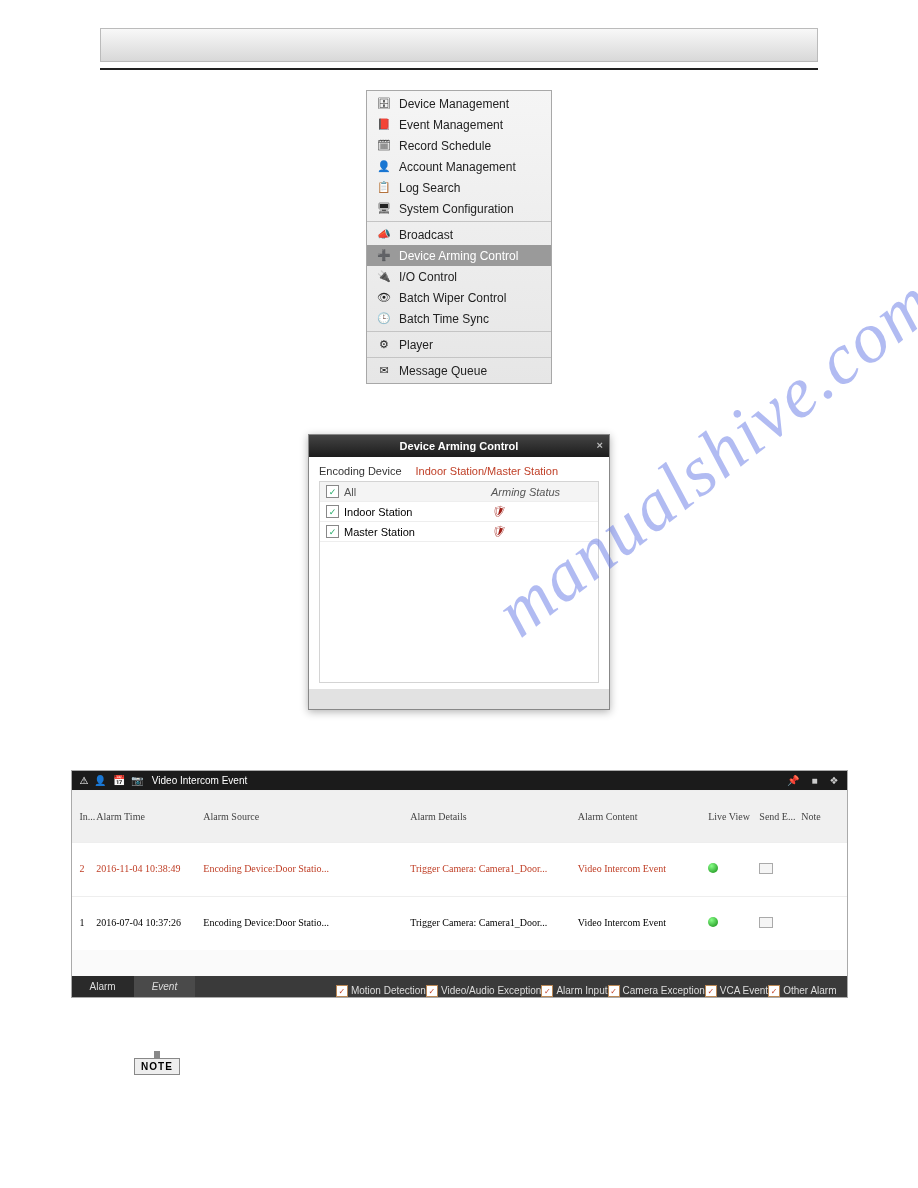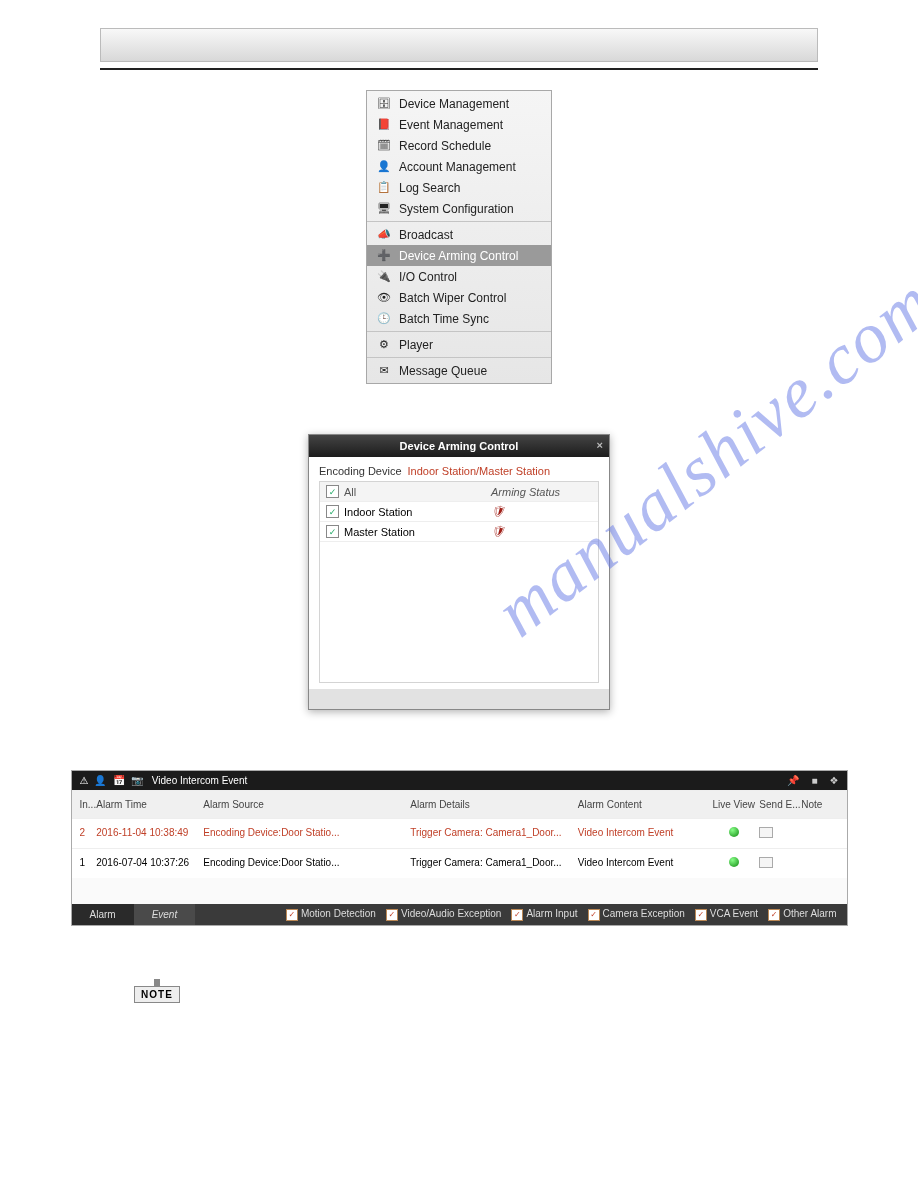--- a/index.html
+++ b/index.html
@@ -73,21 +73,21 @@
   .dialog-close {
     position: absolute;
     right: 6px;
     top: 4px;
     color: #bbb;
     font-size: 11px;
     cursor: pointer;
   }
   .dialog-tabs {
     display: flex;
-    gap: 6px;
+    gap: 14px;
     padding: 8px 10px 4px 10px;
     font-size: 11px;
   }
   .dialog-tabs .tab {
     color: #333;
     cursor: pointer;
   }
   .dialog-tabs .tab.active {
     color: #c04028;
   }
@@ -133,61 +133,61 @@
     padding: 4px 8px;
   }
   .event-top .icons {
     margin-left: auto;
     display: flex;
     gap: 12px;
     color: #ccc;
   }
   .event-head, .event-row {
     display: flex;
-    padding: 8px 8px;
+    padding: 20px 8px;
     border-top: 1px solid #eee;
+    font-family: Liberation Serif, serif;
   }
   .event-head { background: #f0f0f0; color: #444; }
   .event-row.hl { color: #c04028; }
   .ec-idx   { width: 18px; }
   .ec-time  { width: 115px; }
   .ec-src   { width: 175px; }
   .ec-det   { width: 180px; margin-left: 44px; }
   .ec-cont  { width: 140px; }
-  .ec-live  { width: 55px; text-align: center; }
+  .ec-live  { width: 55px; }
   .ec-send  { width: 45px; }
   .ec-note  { width: 40px; }
   .green-dot {
     width: 10px; height: 10px; border-radius: 50%;
     background: radial-gradient(circle at 35% 30%, #8f8, #181);
     display: inline-block;
   }
   .env-icon {
     width: 12px; height: 9px; border: 1px solid #aaa;
     display: inline-block; background: #f5f5f5;
   }
   .event-gap { height: 26px; background: #fafafa; }
   .event-bottom {
     background: #3a3a3a;
     color: #ddd;
     display: flex;
-    align-items: center;
+    align-items: flex-end;
     padding: 0;
     font-size: 10px;
   }
   .btn-dark, .btn-lighter {
     padding: 5px 18px;
     cursor: pointer;
   }
   .btn-dark   { background: #2a2a2a; }
   .btn-lighter{ background: #4a4a4a; font-style: italic; }
   .filter-list {
     margin-left: auto;
     display: flex;
-    gap: 10px;
     align-items: center;
     padding-right: 10px;
   }
   .tick {
     width: 10px; height: 10px; border: 1px solid #b85; background: #fff;
     display: inline-flex; align-items: center; justify-content: center;
     font-size: 8px; color: #c04028; margin-right: 3px;
   }
   .note-badge {
     width: 44px; margin: 0 0 30px 134px;

